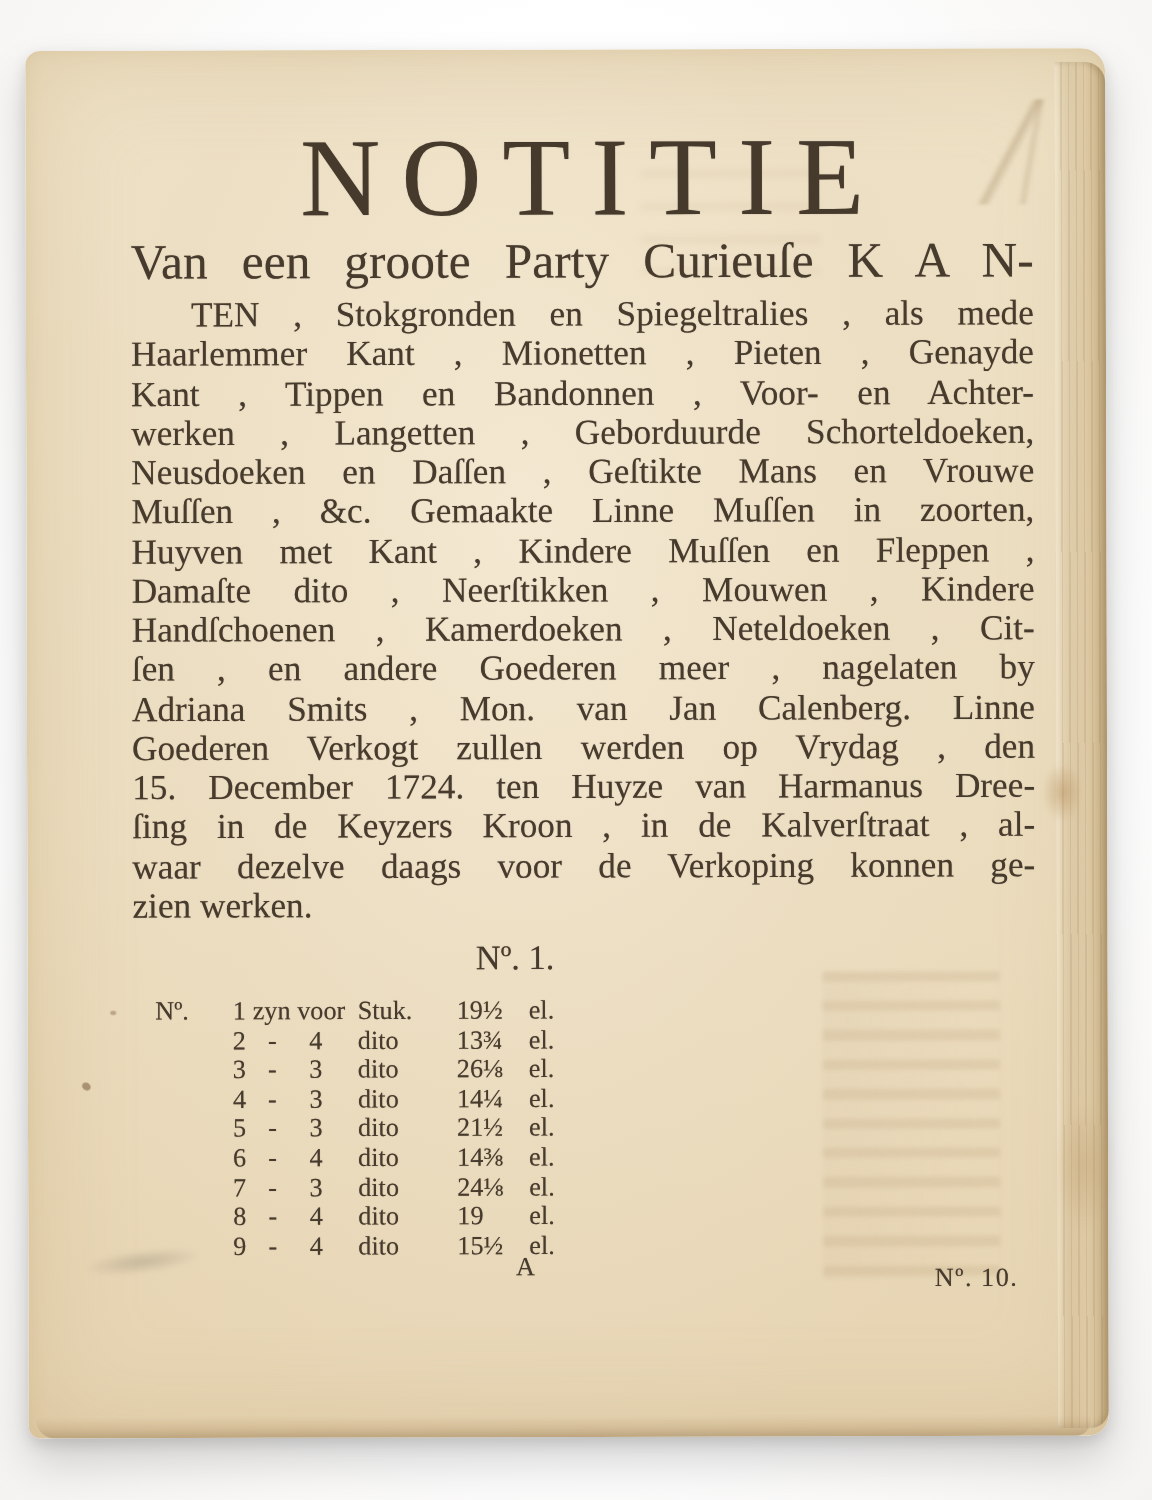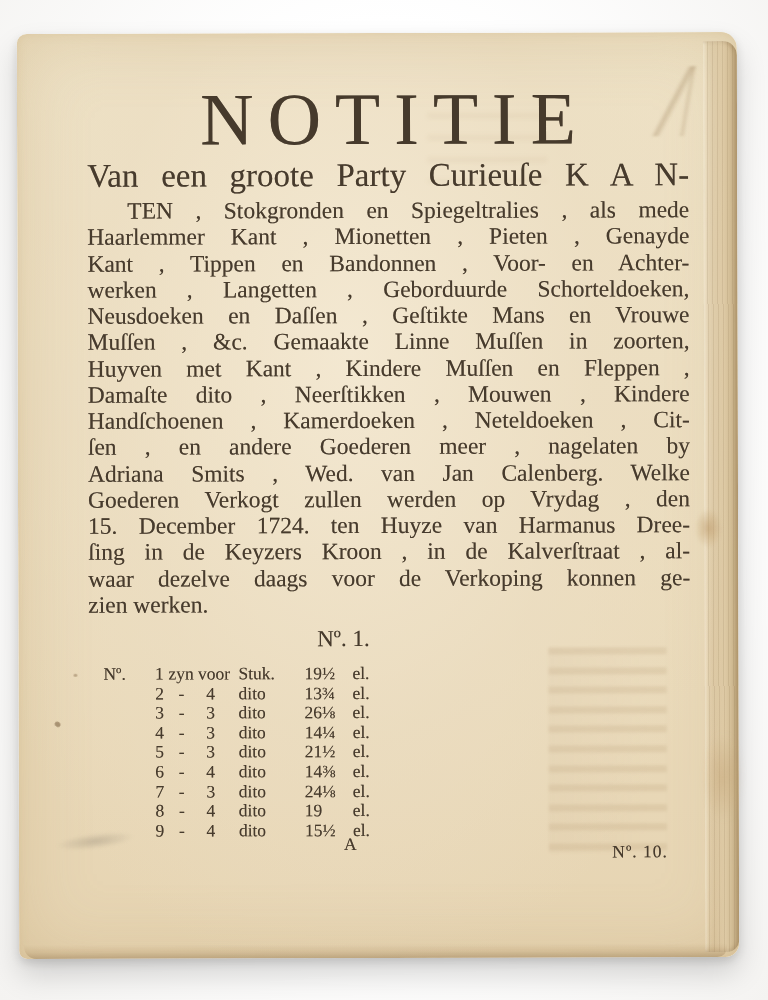--- a/index.html
+++ b/index.html
@@ -112,21 +112,21 @@
   .c-mid  { width:58px; display:flex; }
   .c-mid .c-dash { width:26px; text-align:center; }
   .c-mid .c-qty  { flex:1; text-align:center; }
   .c-mid.words   { display:block; overflow:visible; }
   .c-word { width:78px; padding-left:12px; }
   .c-val  { width:48px; }
   .c-unit { }
 
   .footer { position:relative; height:26px; font-size:17.5px; }
   .sig    { position:absolute; left:255px; top:-6px; }
-  .pageno { position:absolute; right:23px; top:2px; letter-spacing:1px; }
+  .pageno { position:absolute; right:12px; top:2px; letter-spacing:1px; }
 </style>
 </head>
 <body>
 
 <div class="stage">
   <div class="paper">
 
     <div class="edge-stack"></div>
     <div class="edge-bottom"></div>
     <div class="corner-crease"></div>
@@ -146,21 +146,21 @@
           <div class="bline indent"><span>TEN , Stokgronden en Spiegeltralies , als mede</span></div>
           <div class="bline"><span>Haarlemmer Kant , Mionetten , Pieten , Genayde</span></div>
           <div class="bline"><span>Kant , Tippen en Bandonnen , Voor- en Achter-</span></div>
           <div class="bline"><span>werken , Langetten , Geborduurde Schorteldoeken,</span></div>
           <div class="bline"><span>Neusdoeken en Daſſen , Geſtikte Mans en Vrouwe</span></div>
           <div class="bline"><span>Muſſen , &amp;c. Gemaakte Linne Muſſen in zoorten,</span></div>
           <div class="bline"><span>Huyven met Kant , Kindere Muſſen en Fleppen ,</span></div>
           <div class="bline"><span>Damaſte dito , Neerſtikken , Mouwen , Kindere</span></div>
           <div class="bline"><span>Handſchoenen , Kamerdoeken , Neteldoeken , Cit-</span></div>
           <div class="bline"><span>ſen , en andere Goederen meer , nagelaten by</span></div>
-          <div class="bline"><span class="ital">Adriana Smits</span><span> , Wed. van </span><span class="ital">Jan Calenberg.</span><span> Welke</span></div>
+          <div class="bline"><span class="ital">Adriana Smits</span><span> , Mon. van </span><span class="ital">Jan Calenberg.</span><span> Linne</span></div>
           <div class="bline"><span>Goederen Verkogt zullen werden op Vrydag , den</span></div>
           <div class="bline"><span>15. December 1724. ten Huyze van Harmanus Dree-</span></div>
           <div class="bline"><span>ſing in de Keyzers Kroon , in de Kalverſtraat , al-</span></div>
           <div class="bline"><span>waar dezelve daags voor de Verkoping konnen ge-</span></div>
           <div class="bline nojust"><span>zien werken.</span></div>
         </div>
 
       <div class="section-no">Nº. 1.</div>
 
       <div class="lots" id="lot-list">

